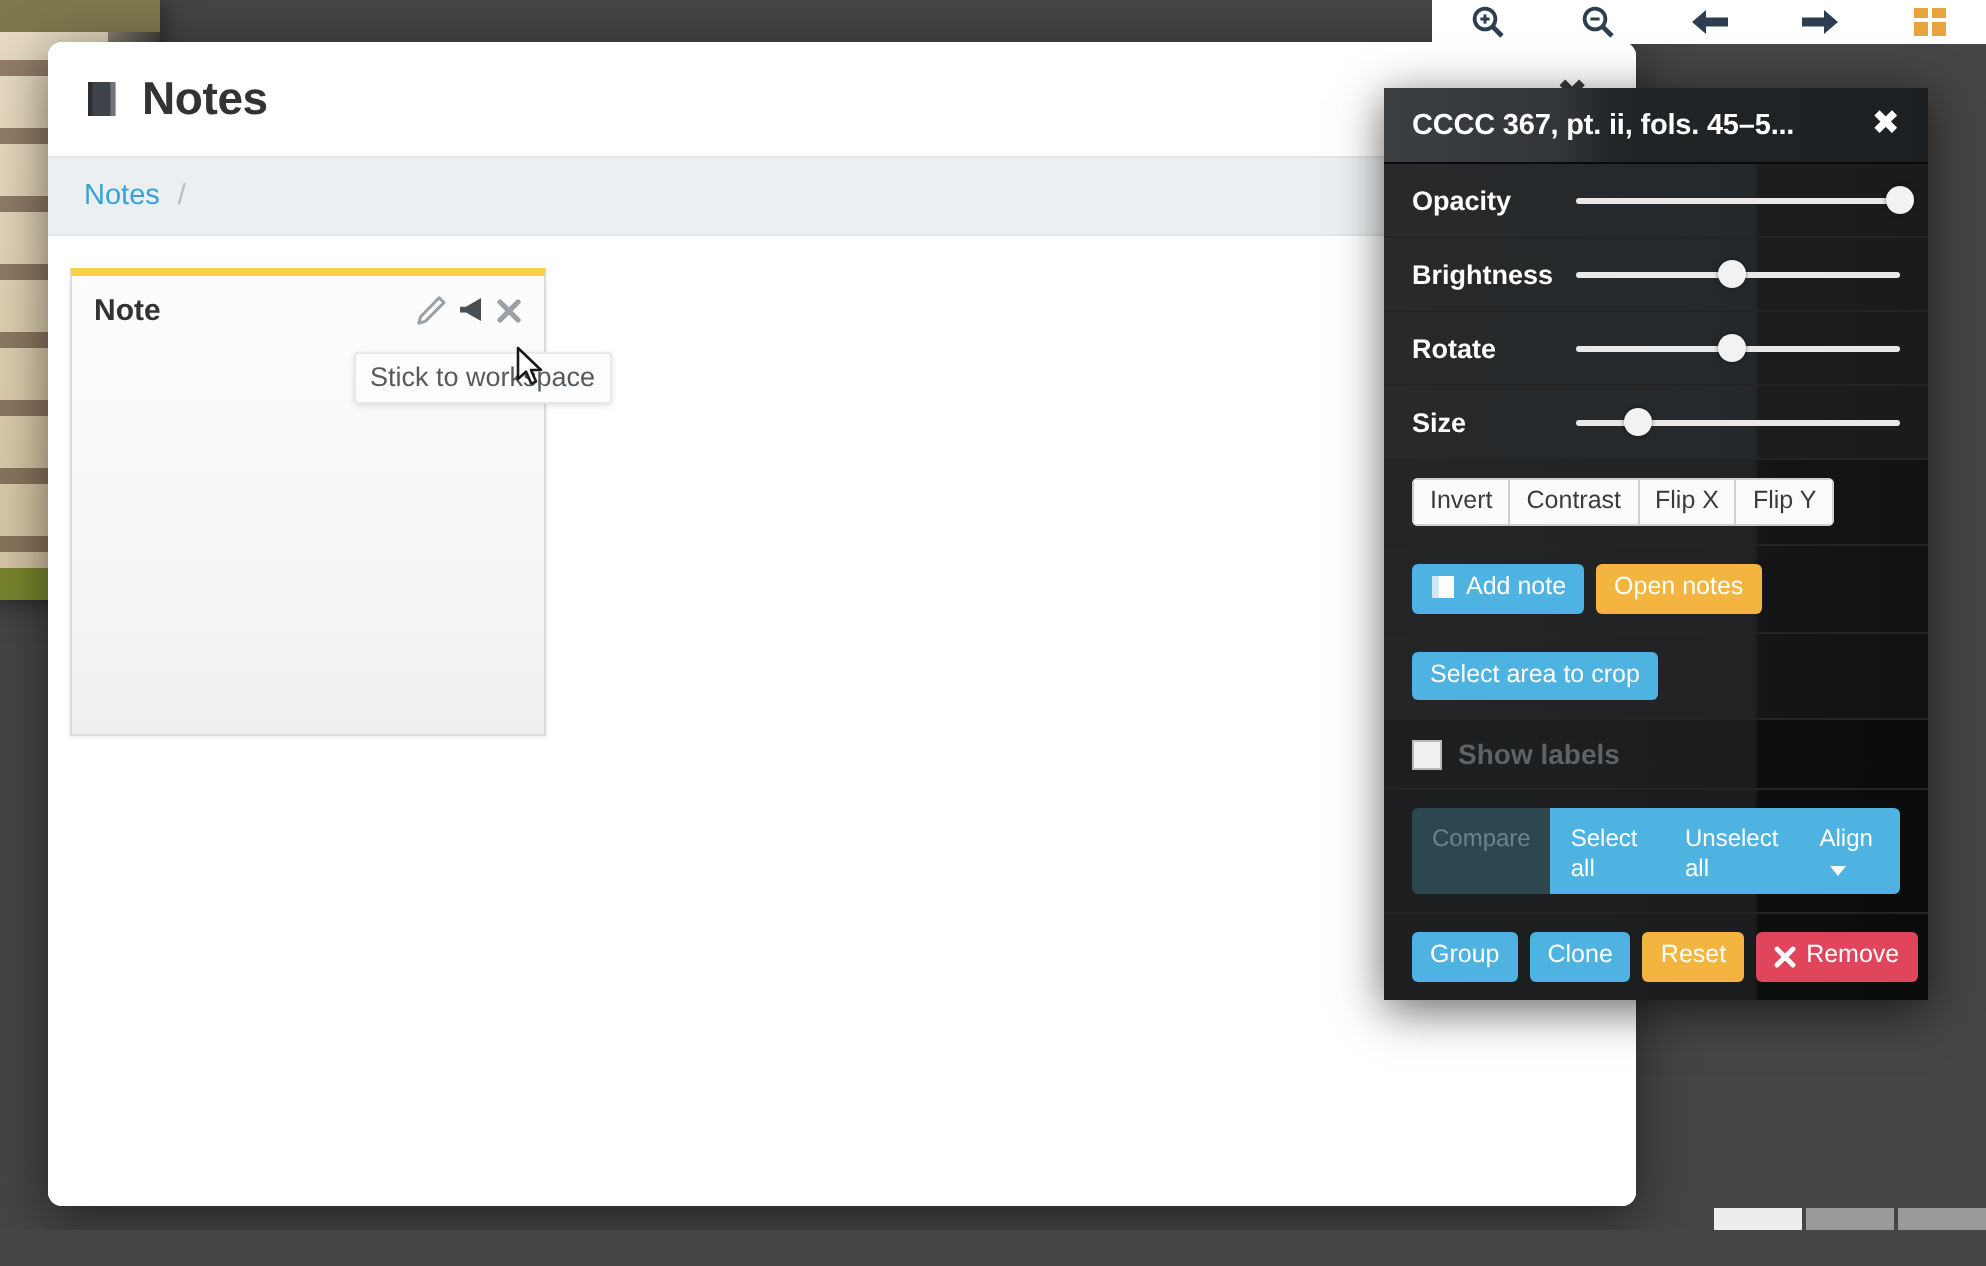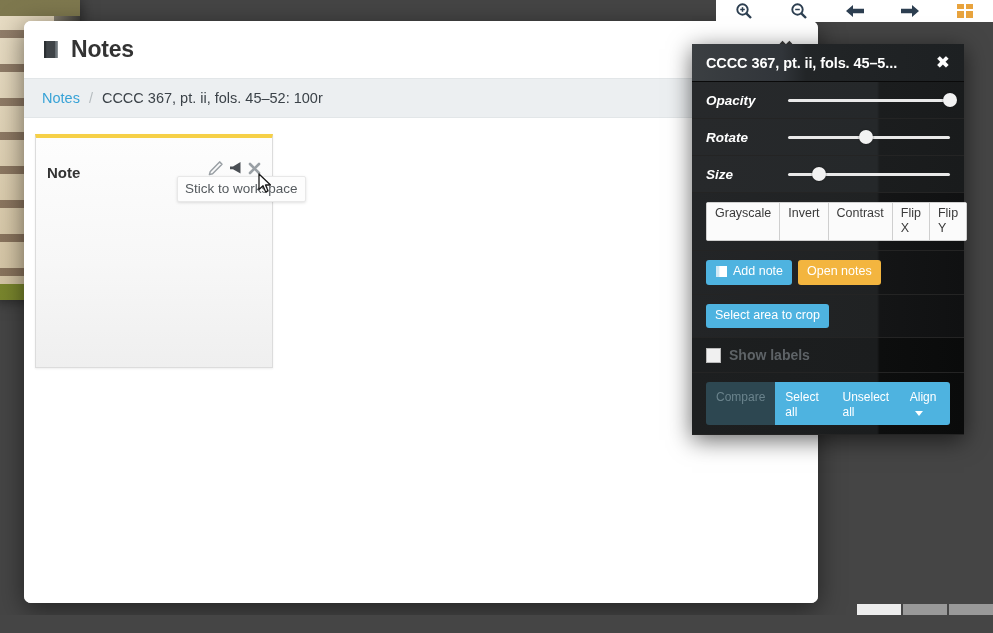--- a/index.html
+++ b/index.html
@@ -117,22 +117,22 @@
     width: 238px;
     height: 234px;
     background: linear-gradient(to bottom, #fdfdfd 0%, #f7f7f7 55%, #efefef 100%);
     border: 1px solid #dcdcdc;
     border-top: 4px solid #f6d047;
     box-sizing: border-box;
     box-shadow: 0 1px 2px rgba(0,0,0,.07);
   }
   .note-card-head {
     display: flex;
-    align-items: flex-end;
-    padding: 22px 10px 0 11px;
+    align-items: flex-start;
+    padding: 9px 10px 0 11px;
   }
   .note-card-title {
     font-size: 15px;
     font-weight: bold;
     color: #333;
     flex: 1;
   }
   .note-tools { display:flex; align-items:center; gap: 3px; }
   .note-tool { cursor: pointer; display:block; }
   .note-text {
@@ -205,21 +205,20 @@
     font-family: "DejaVu Sans", sans-serif;
   }
   .tp-row {
     display: flex;
     align-items: center;
     height: 37px;
     padding: 0 14px;
     box-sizing: border-box;
     border-bottom: 1px solid #242424;
     background: linear-gradient(to right, #27292b 0%, #25282a 68%, #1b1d1e 69%, #191b1c 100%);
-    font-style: italic;
   }
   .tp-row-label {
     width: 82px;
     font-size: 13.5px;
     font-weight: bold;
     color: #ffffff;
   }
   .slider {
     position: relative;
     flex: 1;
@@ -407,21 +406,20 @@
             <rect x="2" y="1" width="2.2" height="17" fill="#2b2f32"></rect>
           </svg>
       </span>
       <span class="notes-title">Notes</span>
       <span class="window-close">✖</span>
     </div>
 
     <div class="breadcrumb-bar">
       <span class="crumb-link">Notes</span>
       <span class="crumb-sep">/</span>
-      <span class="crumb-current">CCCC 367, pt. ii, fols. 45–52: 100r</span>
     </div>
 
     <div class="notes-body">
 
       <div class="note-card">
         <div class="note-card-head">
           <span class="note-card-title">Note</span>
           <span class="note-tools">
             <span class="note-tool">
               <svg width="17" height="17" viewBox="0 0 17 17">
@@ -461,40 +459,46 @@
     </div>
 
     <div class="tp-row">
       <span class="tp-row-label">Opacity</span>
       <span class="slider">
         <span class="slider-track"></span>
         <span class="slider-knob" id="knob0" style="left: 100%;"></span>
       </span>
     </div>
 
+    <div class="tp-row">
+      <span class="tp-row-label">Brightness</span>
+      <span class="slider">
+        <span class="slider-track"></span>
+        <span class="slider-knob" id="knob1" style="left: 48%;"></span>
+      </span>
+    </div>
 
     <div class="tp-row">
       <span class="tp-row-label">Rotate</span>
       <span class="slider">
         <span class="slider-track"></span>
         <span class="slider-knob" id="knob2" style="left: 48%;"></span>
       </span>
     </div>
 
     <div class="tp-row">
       <span class="tp-row-label">Size</span>
       <span class="slider">
         <span class="slider-track"></span>
         <span class="slider-knob" id="knob3" style="left: 19%;"></span>
       </span>
     </div>
 
     <div class="tp-block">
       <span class="btn-group">
-        <span class="bg-btn">Grayscale</span>
         <span class="bg-btn">Invert</span>
         <span class="bg-btn">Contrast</span>
         <span class="bg-btn">Flip X</span>
         <span class="bg-btn">Flip Y</span>
       </span>
     </div>
 
     <div class="tp-block">
       <span class="btn-row">
         <span class="btn btn-info">
@@ -527,16 +531,31 @@
 
     <div class="tp-block plain">
       <span class="seg-bar">
         <span class="seg disabled">Compare</span>
         <span class="seg">Select all</span>
         <span class="seg">Unselect all</span>
         <span class="seg"><span>Align</span><span class="caret"></span></span>
       </span>
     </div>
 
+    <div class="tp-block plain" style="border-bottom:none">
+      <span class="btn-row">
+        <span class="btn btn-info">Group</span>
+        <span class="btn btn-info">Clone</span>
+        <span class="btn btn-warn">Reset</span>
+        <span class="btn btn-danger">
+          <span>
+            <svg width="11" height="11" viewBox="0 0 11 11" style="display:block">
+                <path d="M1.5 1.5 L9.5 9.5 M9.5 1.5 L1.5 9.5" stroke="#fff" stroke-width="2.4" stroke-linecap="round"></path>
+              </svg>
+          </span>
+          <span>Remove</span>
+        </span>
+      </span>
+    </div>
 
   </div>
 
 </div>
 
 </body></html>

